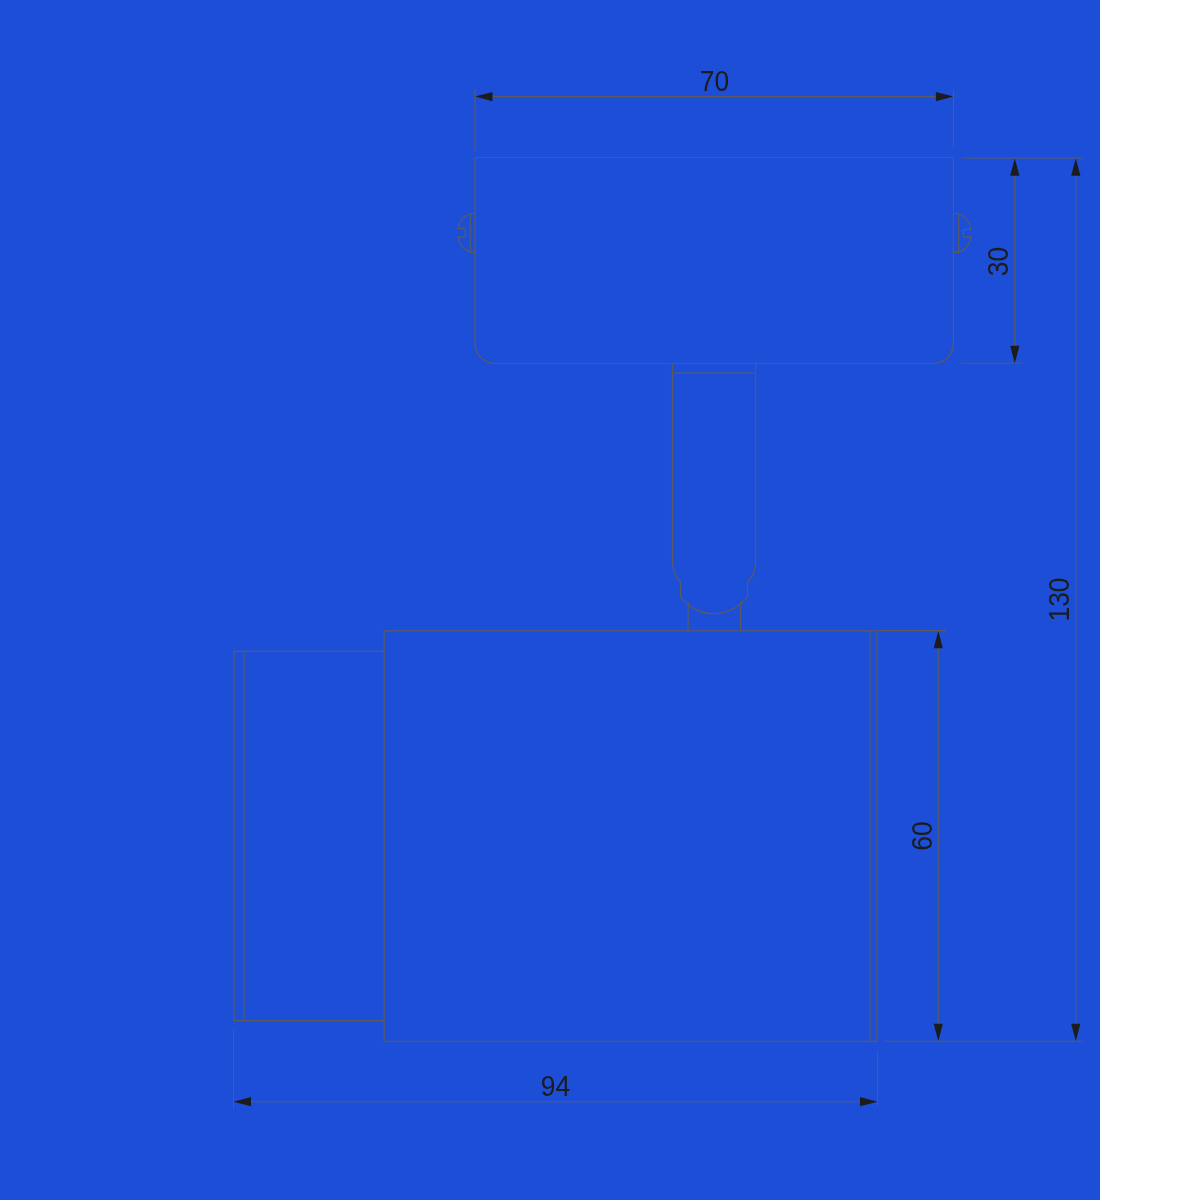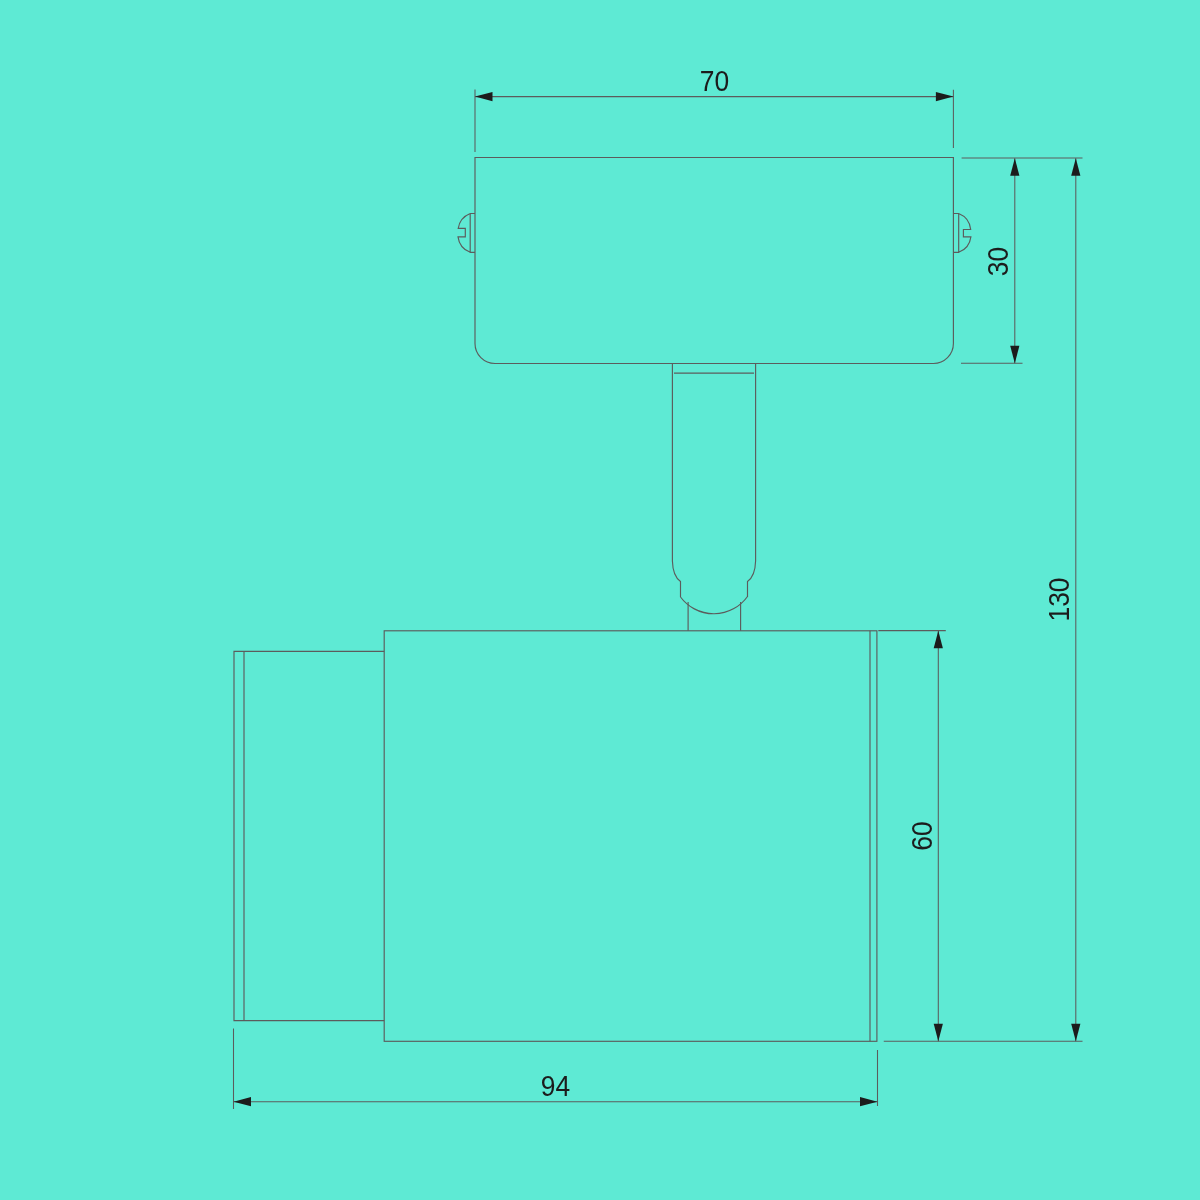--- a/index.html
+++ b/index.html
@@ -1,16 +1,16 @@
 <!DOCTYPE html>
 <html><head>
 <meta charset="utf-8">
 <style>
   html,body{margin:0;padding:0;background:#ffffff;}
-  .page{width:1200px;height:1200px;position:relative;background:#5eead4;overflow:hidden;}
+  .page{width:1060px;height:1200px;position:relative;background:#1d4ed8;overflow:hidden;padding-left:40px;}
   svg{position:absolute;left:0;top:0;}
   text{font-family:"Liberation Sans",sans-serif;font-size:30px;fill:#1c1c1c;}
 </style>
 </head>
 <body>
 <div class="page">
 <svg width="1200" height="1200" viewBox="0 0 1200 1200">
   <g fill="none" stroke="#5c5c5c" stroke-width="1.15">
 
     <path d="M475,157.5 L953.4,157.5 L953.4,343.5 A20,20 0 0 1 933.4,363.5 L495,363.5 A20,20 0 0 1 475,343.5 Z"></path>

